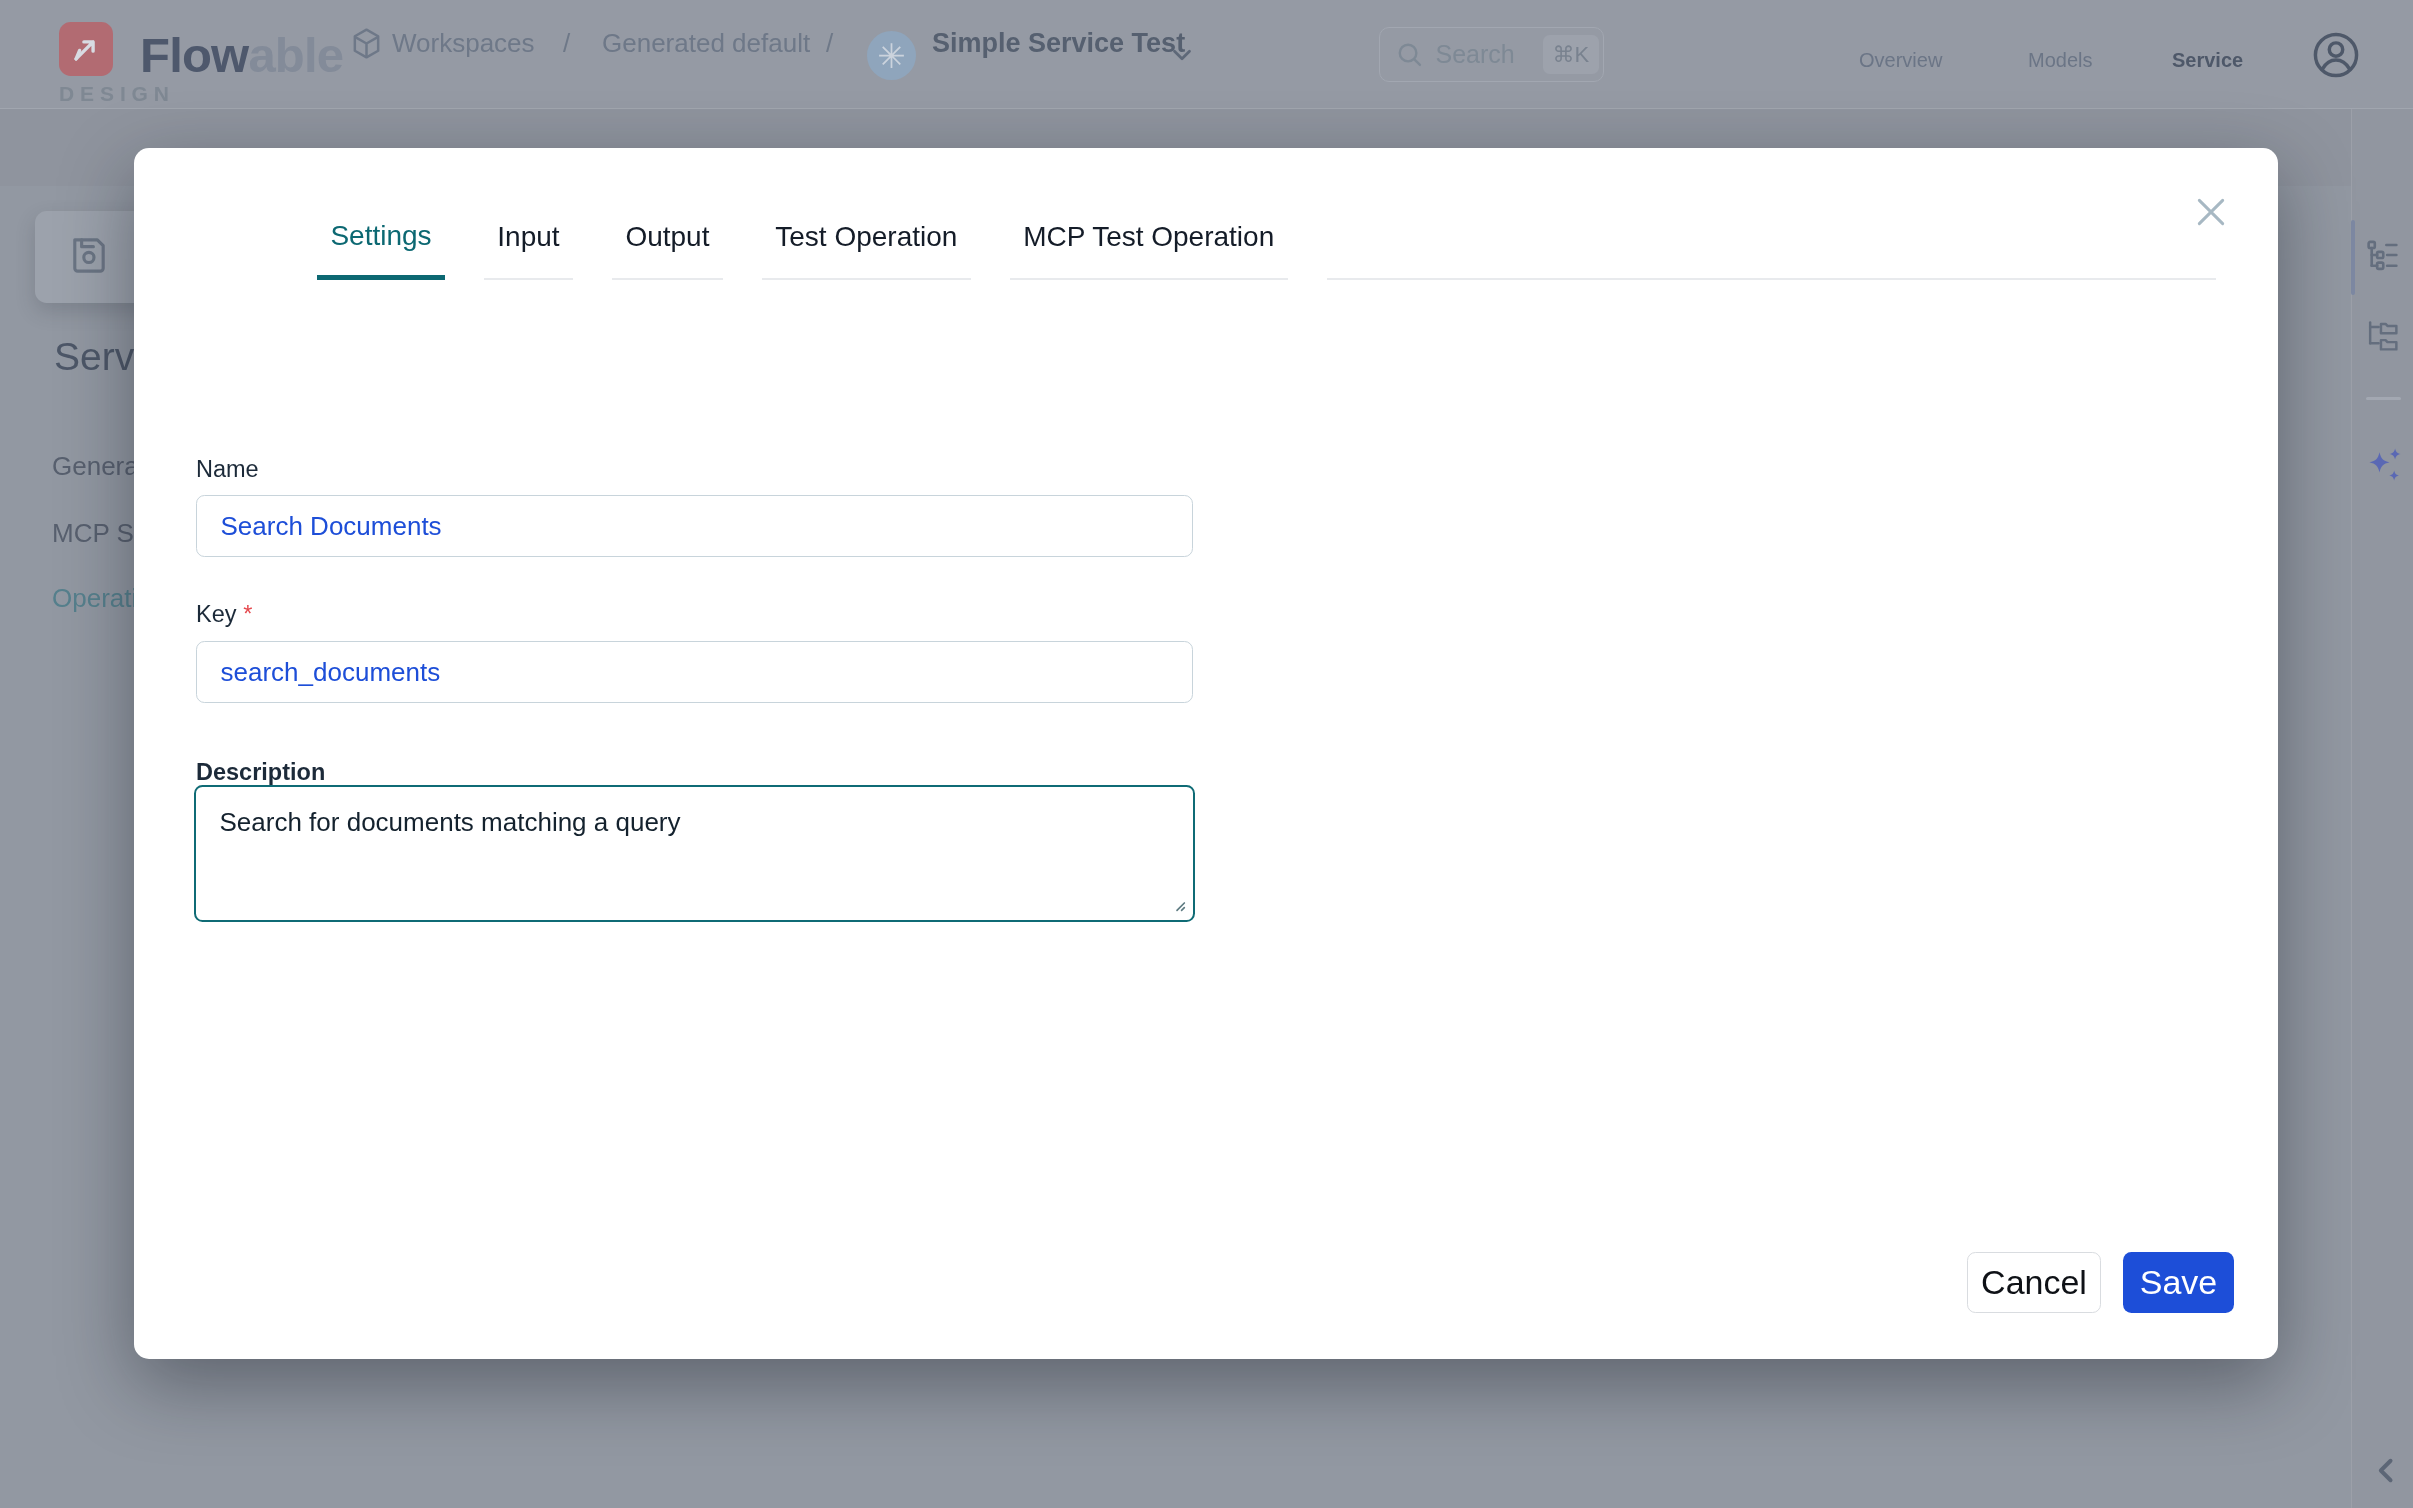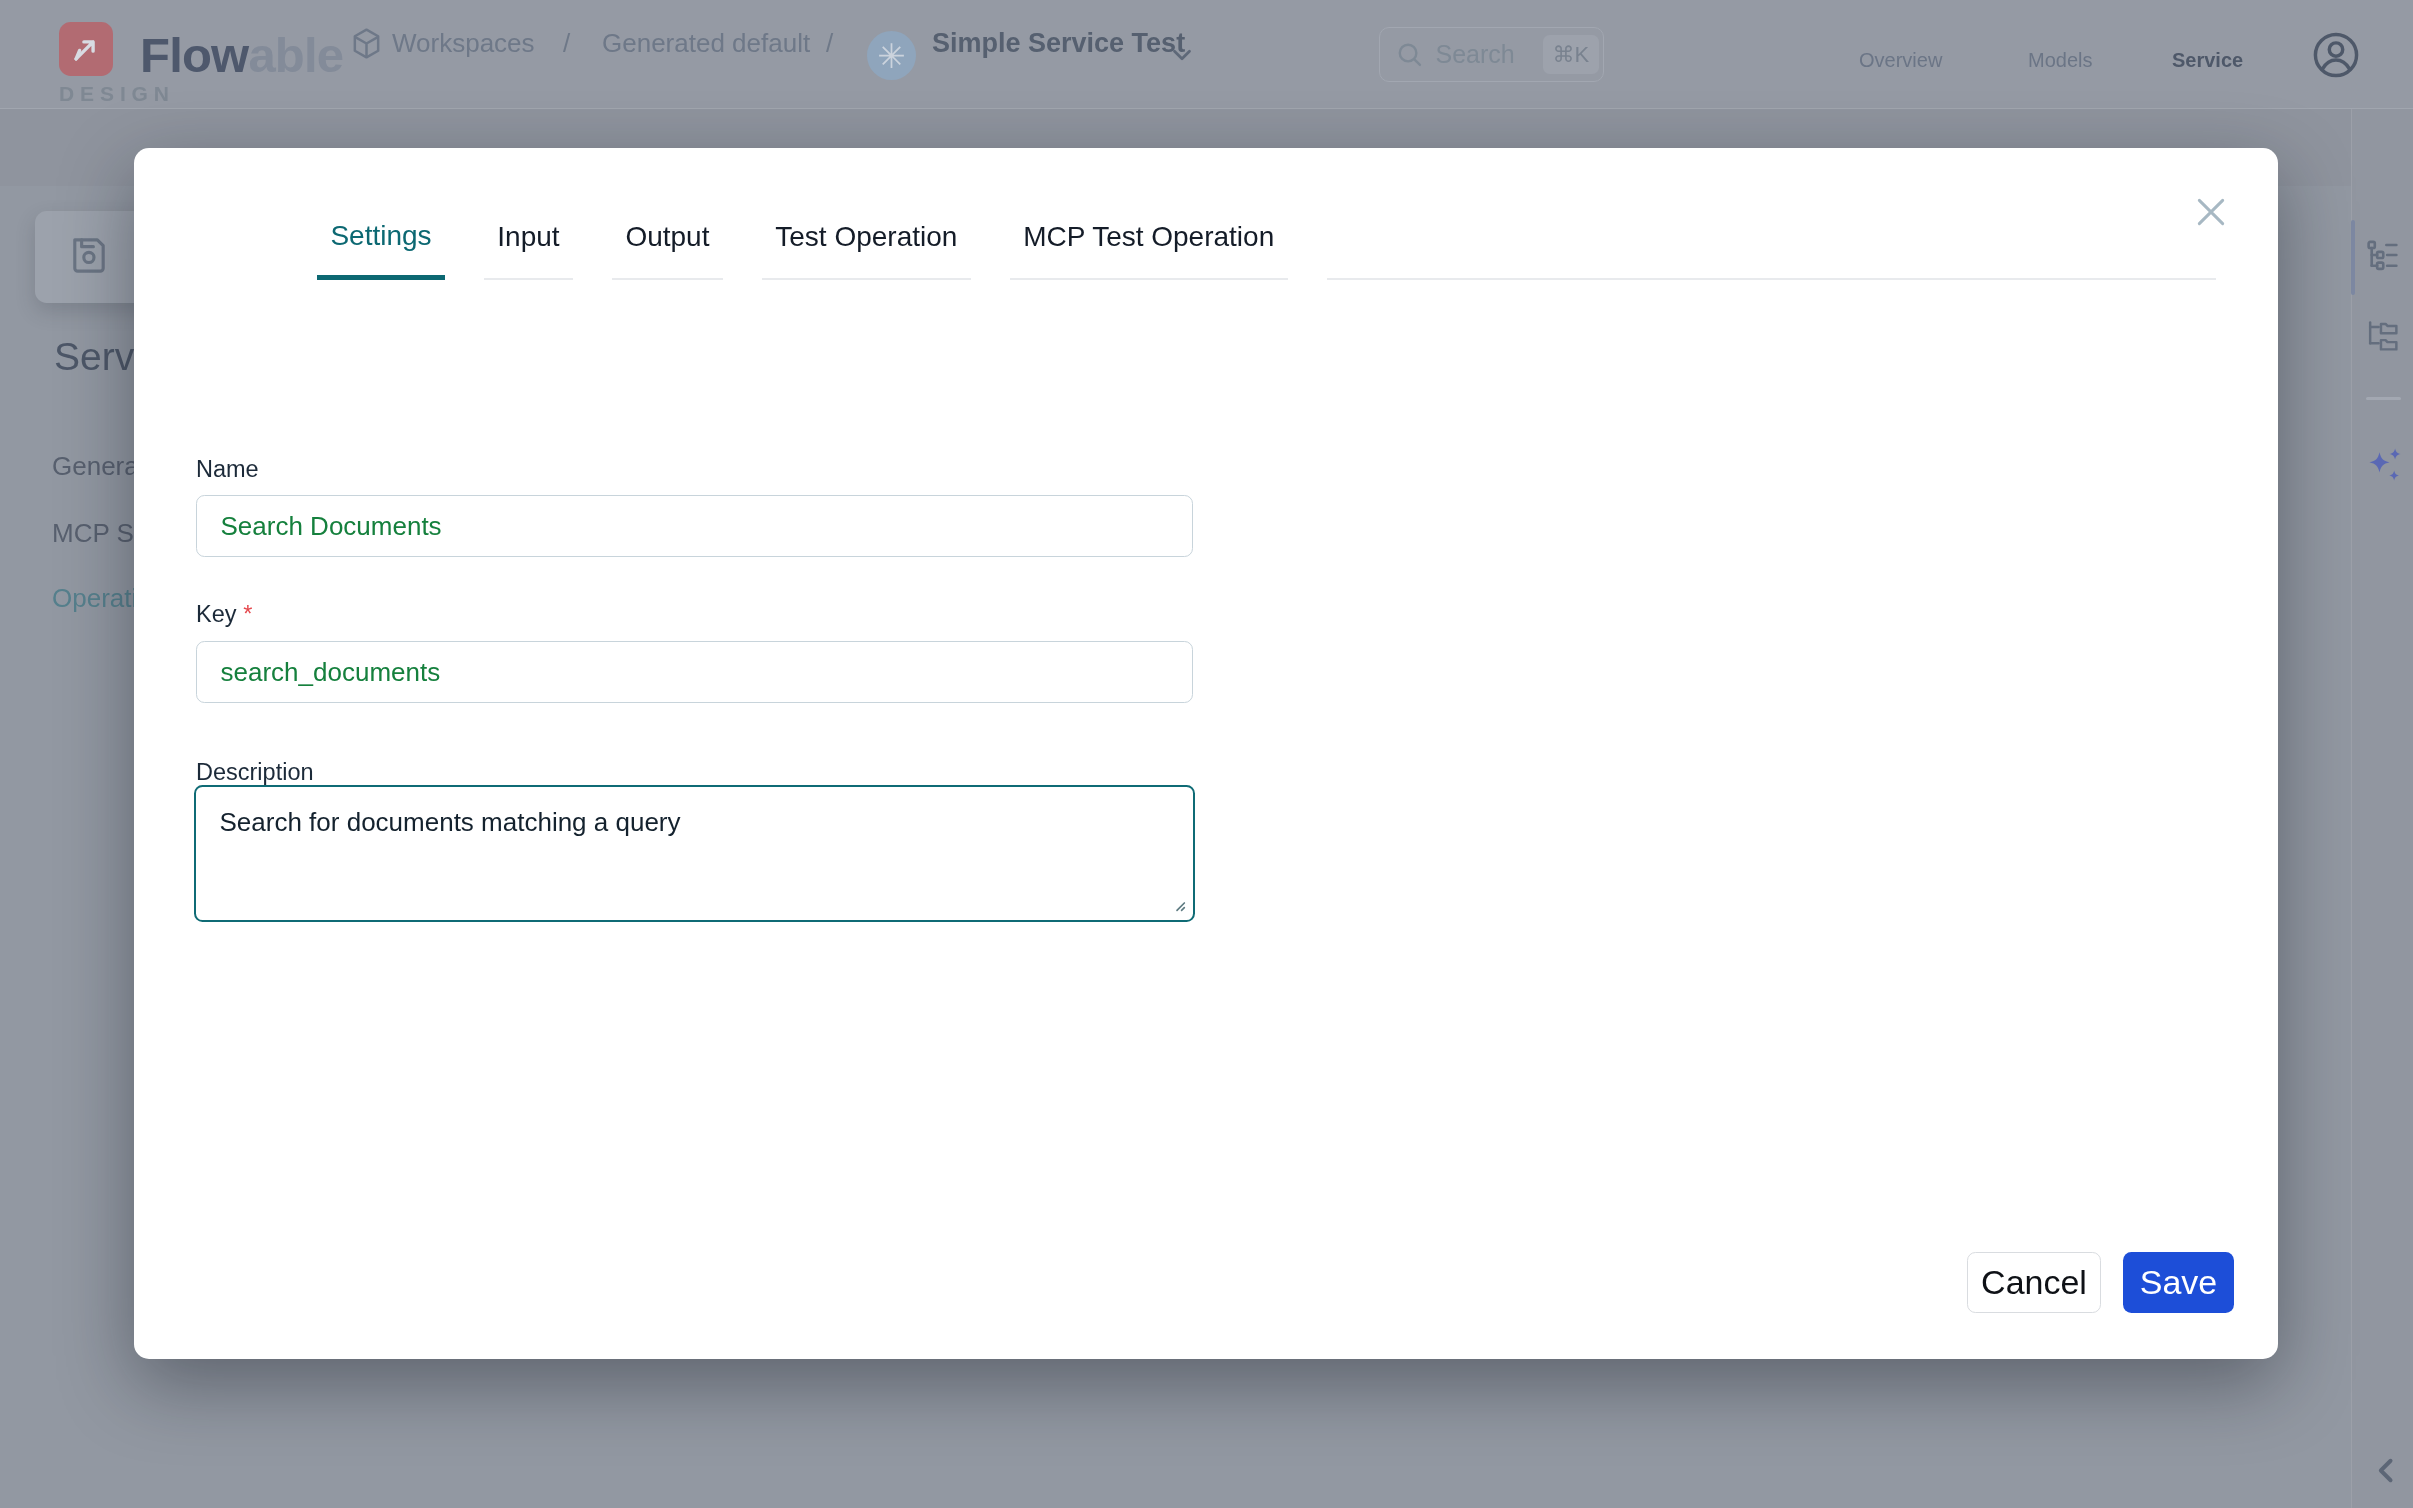--- a/index.html
+++ b/index.html
@@ -83,25 +83,25 @@
     align-items:flex-end; }
   .mtab { padding:0 13.4px 25px 13.4px; font-size:28px; font-weight:500; color:#141C28;
     border-bottom:2.5px solid #E8EAED; margin-right:39px; white-space:nowrap;
     cursor:pointer; }
   .mtab.active { color:#0C6872; border-bottom:5px solid #0C6872; padding-bottom:22.6px; }
   #tabs-filler { flex:1; border-bottom:2.5px solid #E8EAED; height:0.8px; }
 
   .field-label { left:62px; font-size:23.5px; color:#1C2A39; }
   .req { color:#E5484D; margin-left:6.7px; }
   .field-input { left:62px; width:997px; height:62px; border:1.7px solid #C8D4DB;
-    border-radius:8.4px; font-size:26px; color:#15803d; padding:0 23.5px;
+    border-radius:8.4px; font-size:26px; color:#1d4ed8; padding:0 23.5px;
     font-family:inherit; outline:none; background:#fff; }
   #name-label { top:308px; } #name-input { top:347px; }
   #key-label { top:453px; } #key-input { top:493px; }
-  #desc-label { top:611px; }
+  #desc-label { top:611px;font-weight:bold; }
   #desc-textarea { left:60px; top:637px; width:1001px; height:137px;
     border:2.5px solid #0F6B75; border-radius:8.4px; font-size:26px; color:#14222E;
     padding:17px 23.5px; font-family:inherit; outline:none; resize:none; line-height:1.4; }
   #desc-resize { left:1032px; top:744px; color:#5E7B82; pointer-events:none; }
 
   #modal-footer { right:44px; bottom:46px; display:flex; gap:22px; }
   .btn { height:61px; border-radius:8.4px; font-size:34px; display:flex;
     align-items:center; justify-content:center; cursor:pointer; font-family:inherit; }
   #btn-cancel { width:134px; background:#fff; border:1.7px solid #D9DCE0; color:#0E1116; }
   #btn-save { width:111px; background:#1d4ed8; border:none; color:#FFFFFF; }

